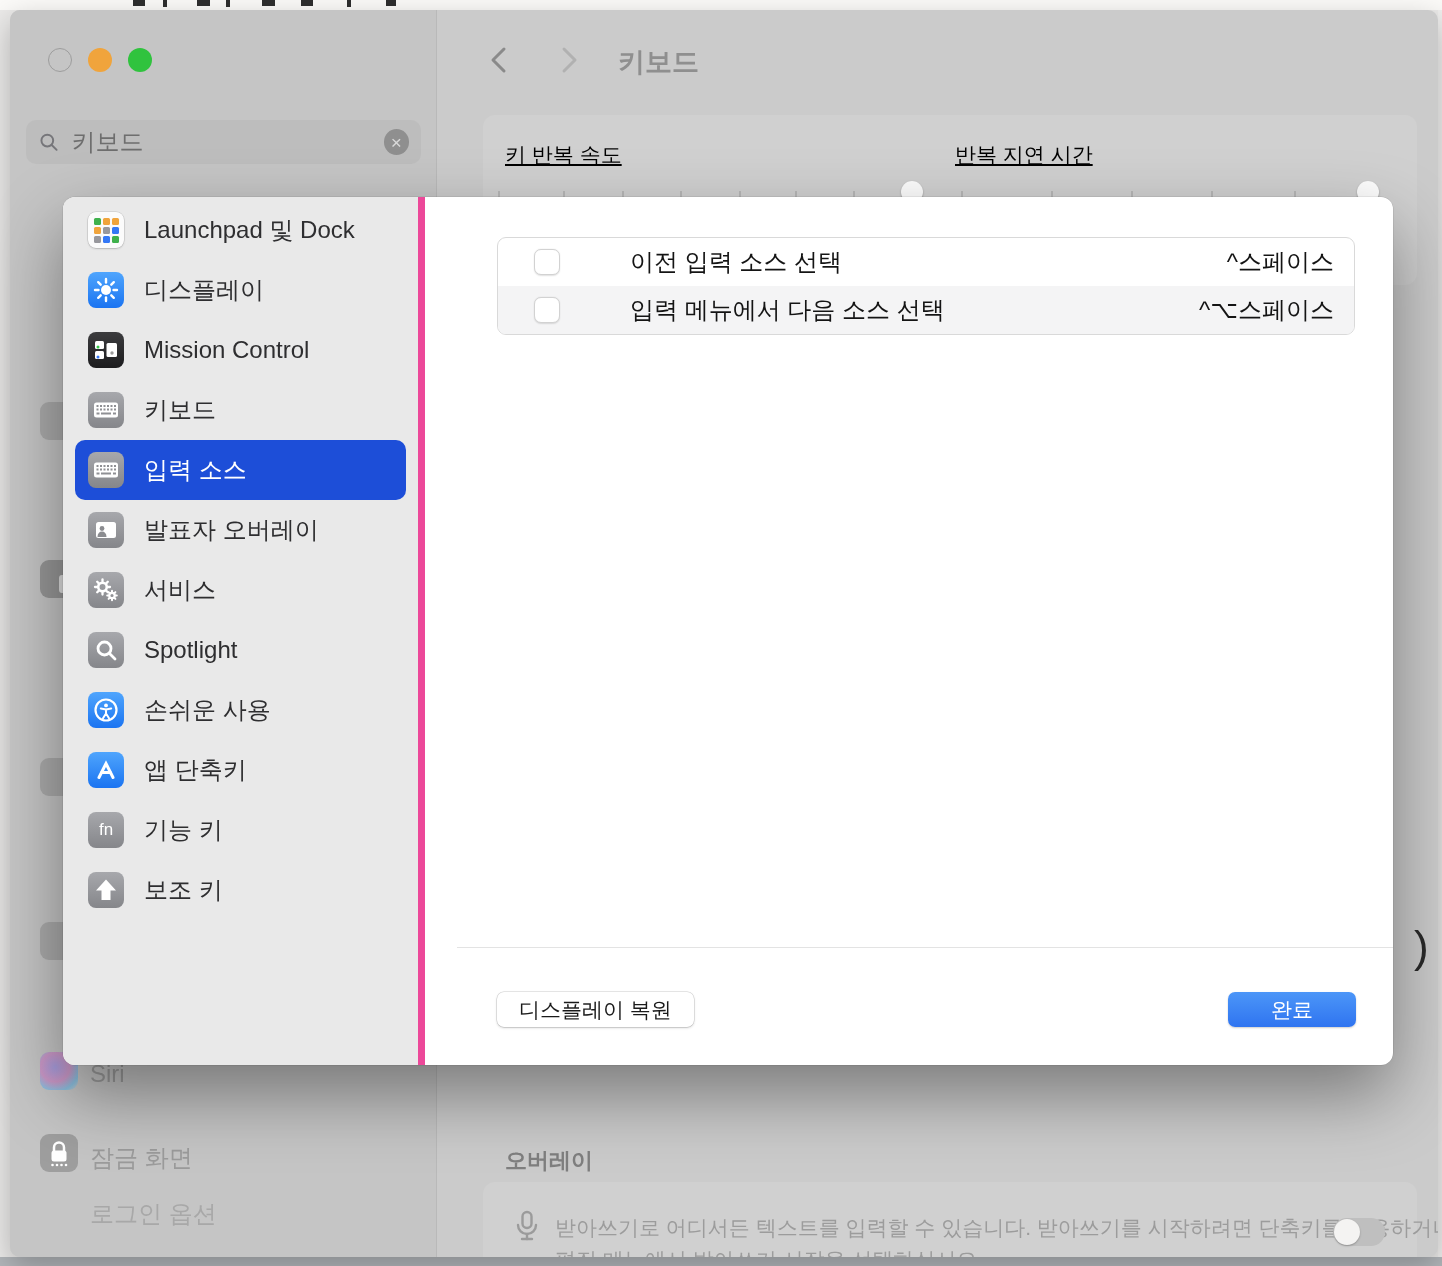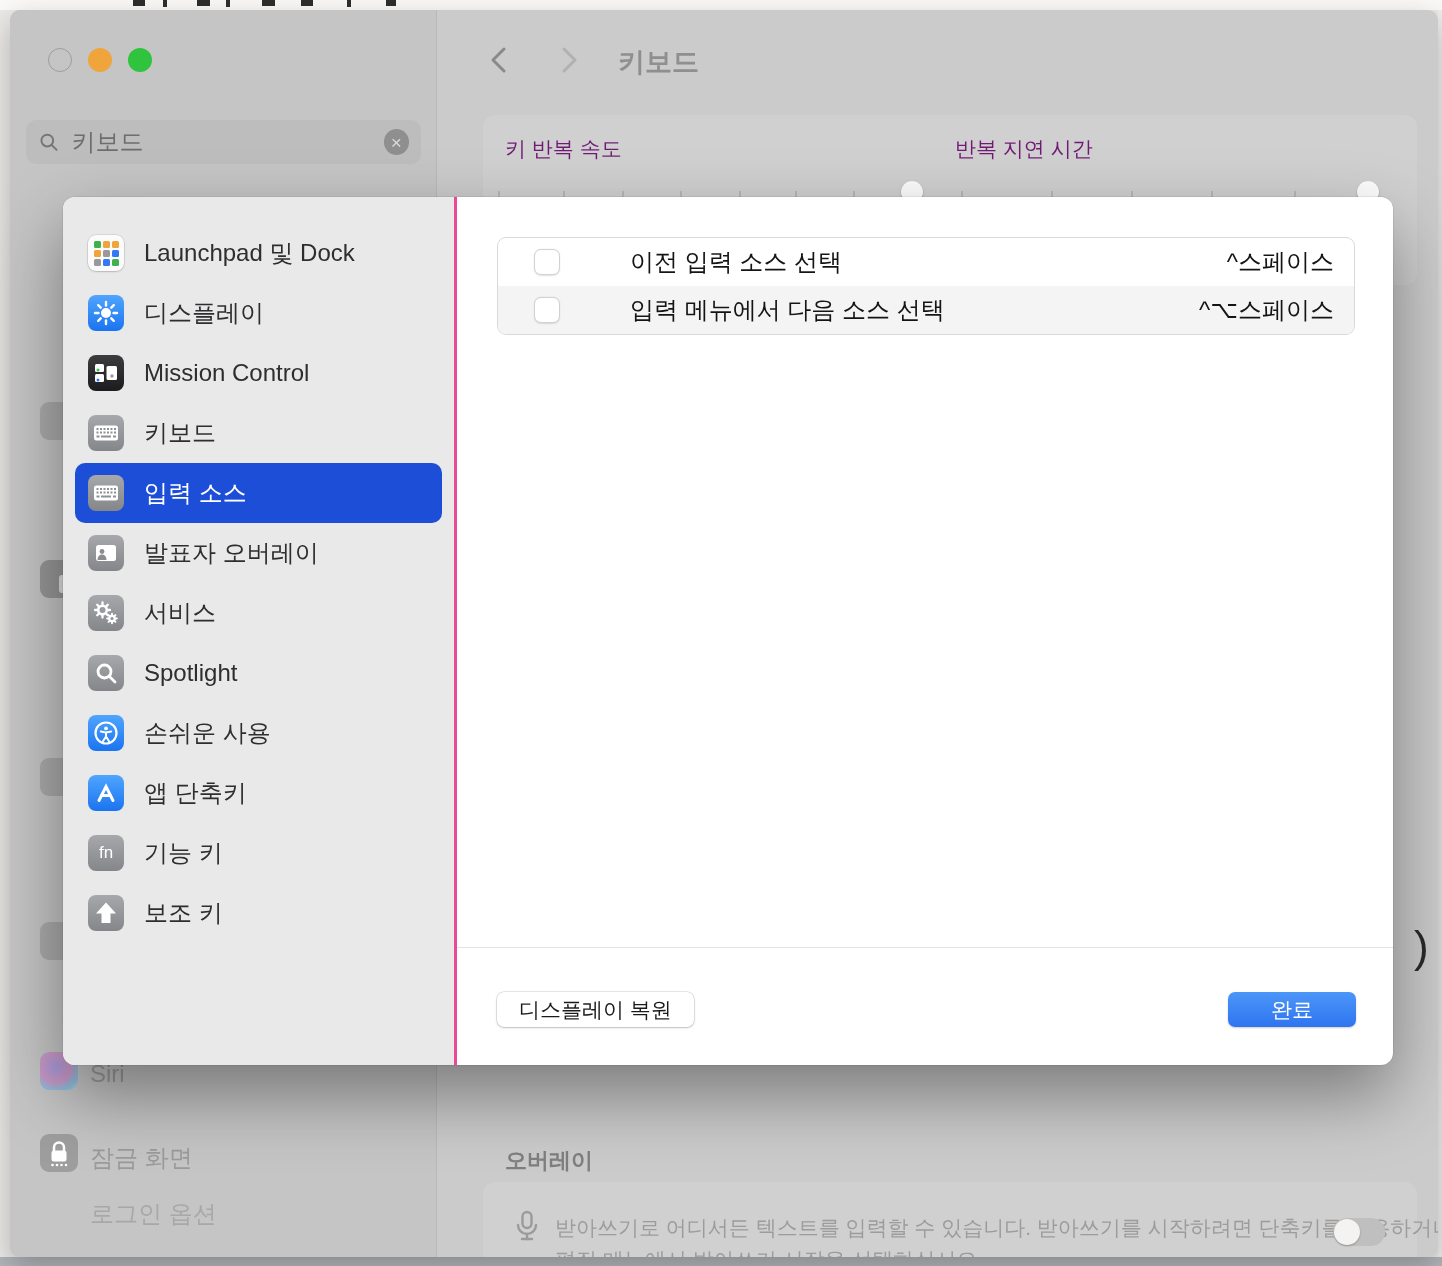--- a/index.html
+++ b/index.html
@@ -38,38 +38,38 @@
   .siri-tile{position:absolute;left:30px;top:1042px;width:38px;height:38px;border-radius:9px;opacity:.55;
     background:radial-gradient(circle at 40% 40%,#8e7cf0 0%,#d173c9 45%,#5bbcf6 75%,#cfcfcf 100%);}
   .lock-tile{position:absolute;left:30px;top:1124px;width:38px;height:38px;border-radius:9px;
     background:#9e9e9e;}
   .login-label{position:absolute;left:80px;top:1188px;font-size:24px;color:#a8a8a8;}
 
   
   .hdr-chev{position:absolute;top:36px;width:22px;height:28px;}
   .hdr-title{position:absolute;left:608px;top:34px;font-size:27px;font-weight:700;color:#8f8f8f;}
   .bg-card{position:absolute;left:473px;top:105px;width:934px;height:170px;border-radius:12px;background:#d0d0d0;}
-  .bg-card-label{position:absolute;top:20px;font-size:21px;color:#701a75;}
+  .bg-card-label{position:absolute;top:26px;font-size:21px;color:#000000;text-decoration:underline;}
   .tick{position:absolute;top:76px;width:2px;height:10px;background:#b7b7b7;}
   .knob{position:absolute;top:66px;width:22px;height:22px;border-radius:50%;background:#fdfdfd;
     box-shadow:0 1px 2px rgba(0,0,0,.3);}
   .paren{position:absolute;left:1404px;top:912px;font-size:44px;color:#2a2a2a;}
 
   .dict-title{position:absolute;left:495px;top:1136px;font-size:22px;font-weight:700;color:#7f7f7f;}
   .dict-card{position:absolute;left:473px;top:1172px;width:934px;height:96px;border-radius:12px;background:#d0d0d0;}
   .dict-line{position:absolute;left:72px;font-size:21px;color:#9c9c9c;white-space:nowrap;}
   .toggle{position:absolute;right:32px;top:36px;width:52px;height:28px;border-radius:14px;background:#bfbfbf;}
   .toggle .tknob{position:absolute;left:1px;top:1px;width:26px;height:26px;border-radius:50%;background:#f4f3f2;
     box-shadow:0 1px 2px rgba(0,0,0,.25);}
 
   
   .dialog{left:63px;top:197px;width:1330px;height:868px;border-radius:12px;background:#fff;
     box-shadow:0 30px 70px rgba(0,0,0,.4),0 0 0 .5px rgba(0,0,0,.12);z-index:20;overflow:hidden;}
-  .dlg-sidebar{position:absolute;left:0;top:0;width:394px;height:100%;background:#e9e9e9;
-    border-right:3px solid #ec4899;padding-top:26px;}
+  .dlg-sidebar{position:absolute;left:0;top:0;width:362px;height:100%;background:#e9e9e9;
+    border-right:7px solid #ec4899;padding-top:3px;}
   .side-item{position:relative;height:60px;margin:0 12px;border-radius:10px;
     display:flex;align-items:center;padding-left:13px;}
   .side-item.selected{background:#1d4ed8;}
   .side-item .label{margin-left:20px;font-size:24px;color:#2e2e30;white-space:nowrap;}
   .side-item.selected .label{color:#fff;}
 
   .tile{width:36px;height:36px;border-radius:8px;flex:0 0 36px;position:relative;
     display:flex;align-items:center;justify-content:center;}
   .tile svg{width:36px;height:36px;display:block;}
   .tile-white{background:#fbfbfb;box-shadow:0 0 0 .5px rgba(0,0,0,.15),0 1px 2px rgba(0,0,0,.15);}

